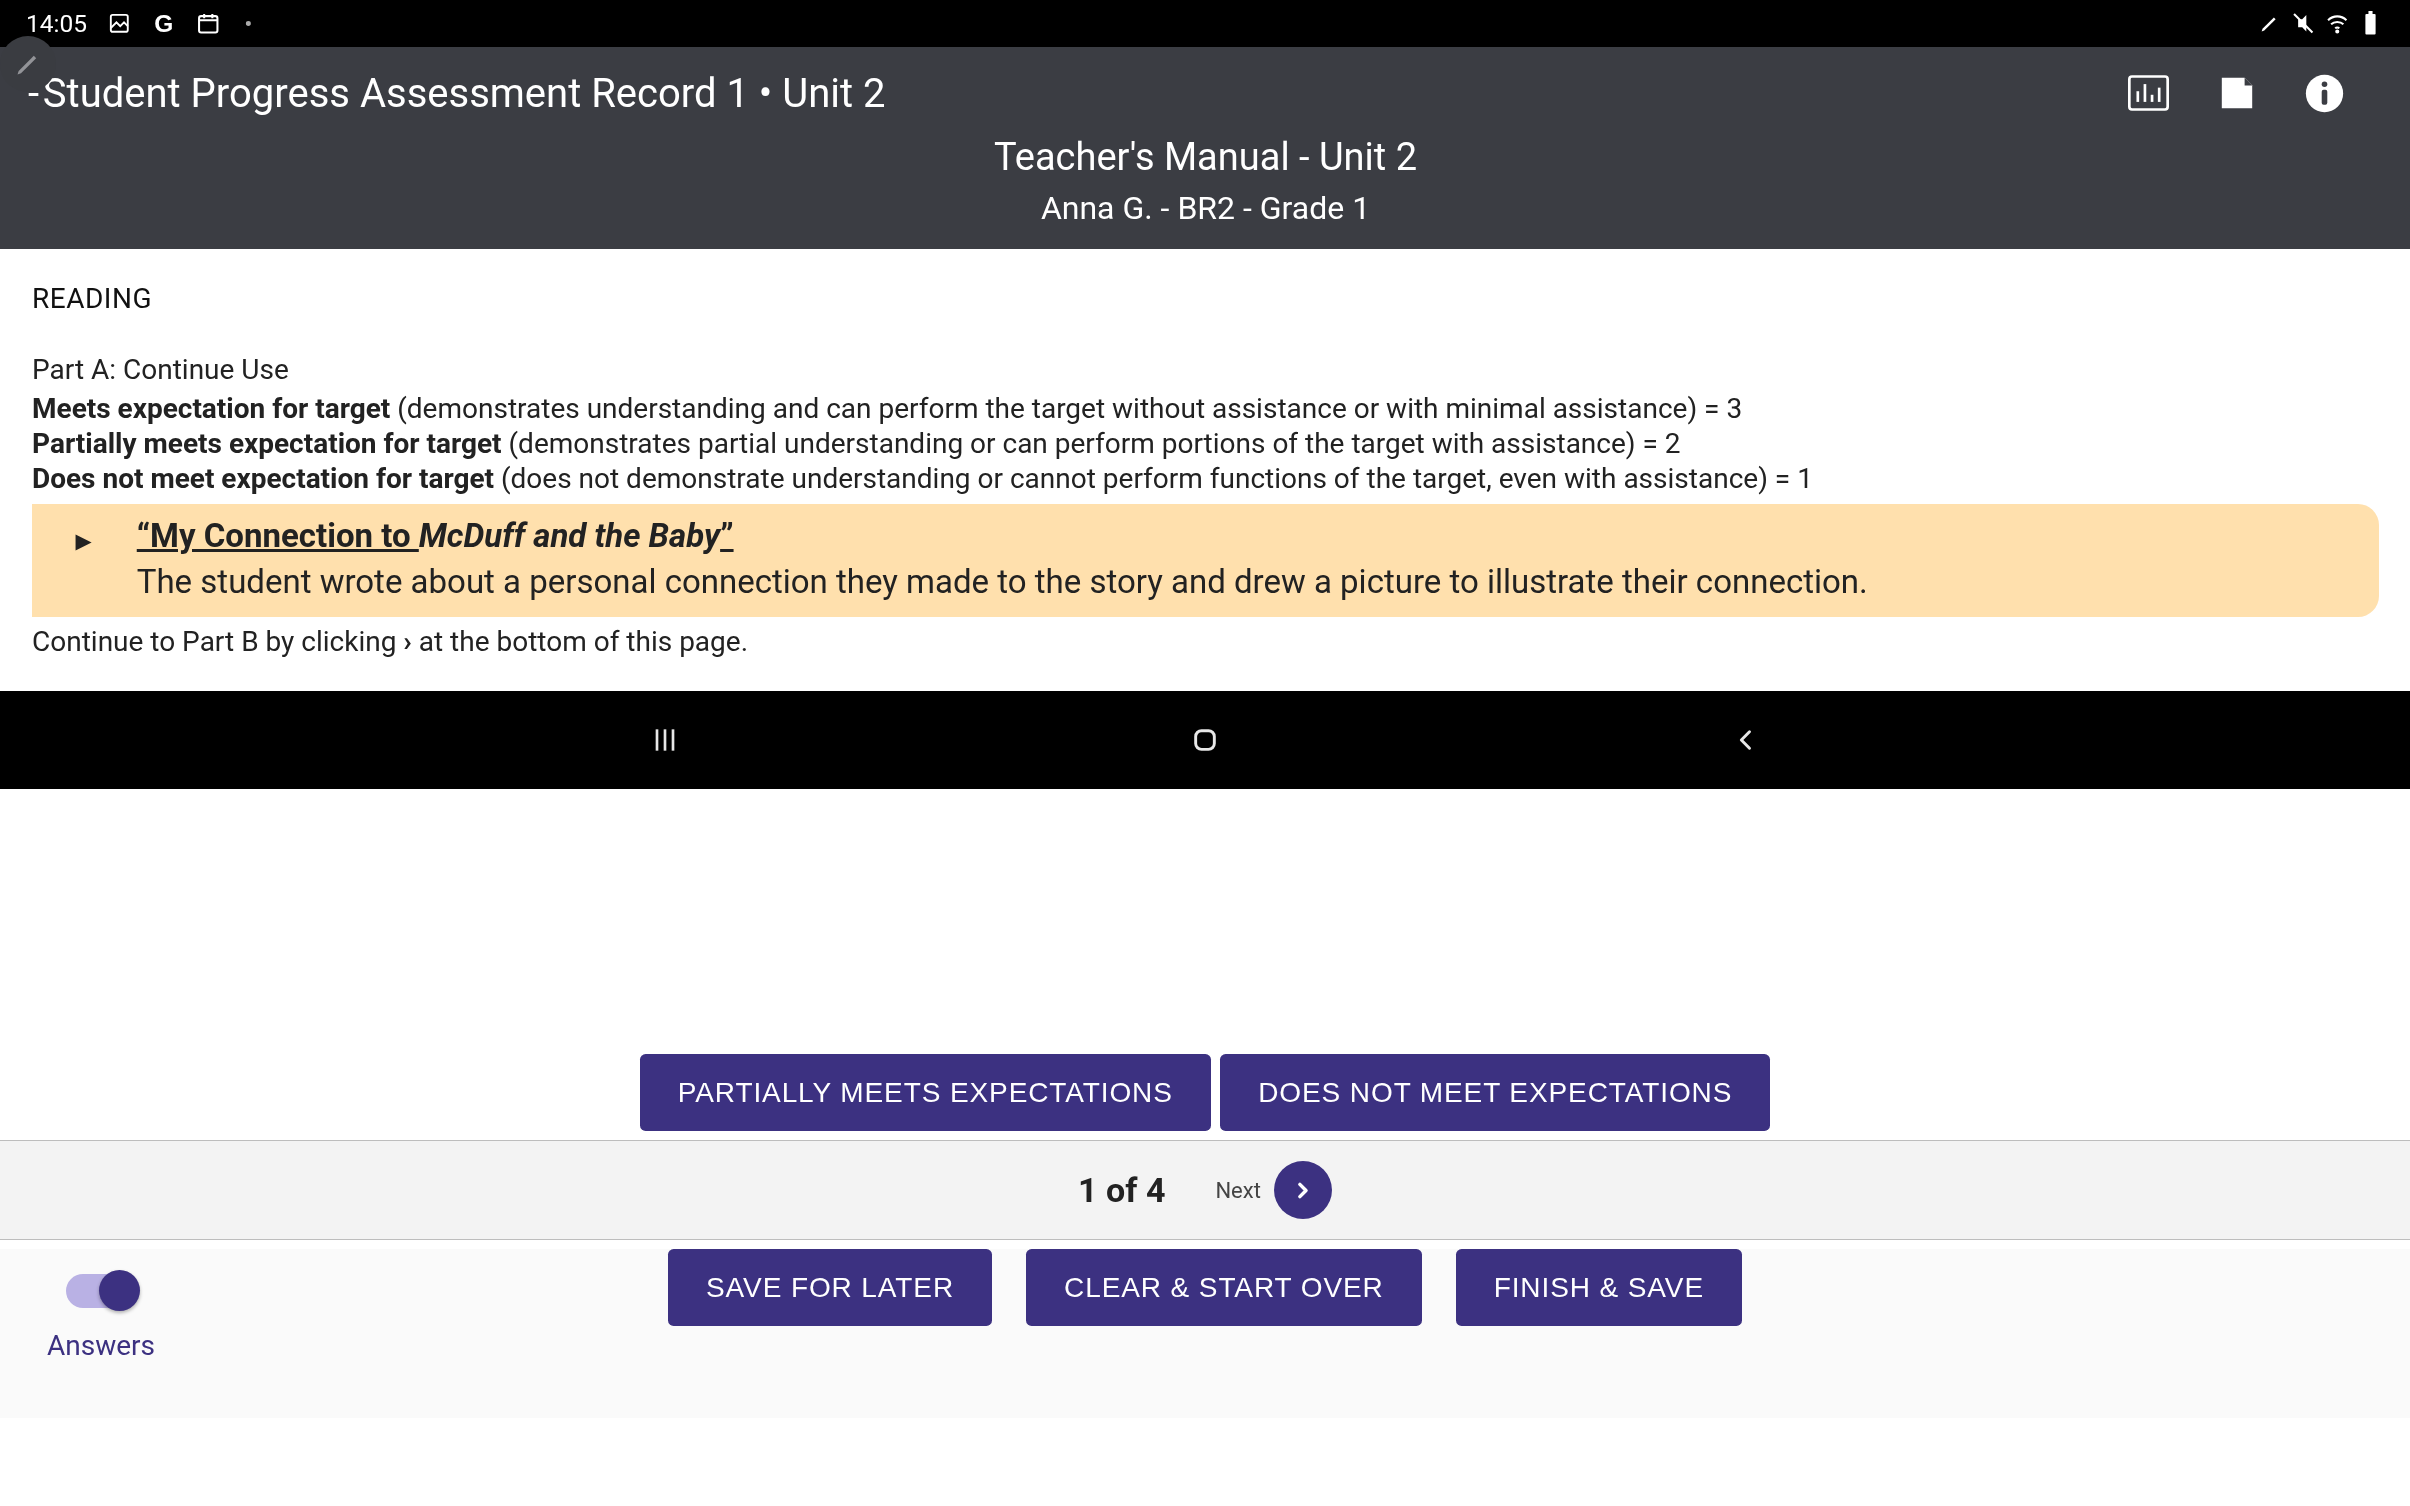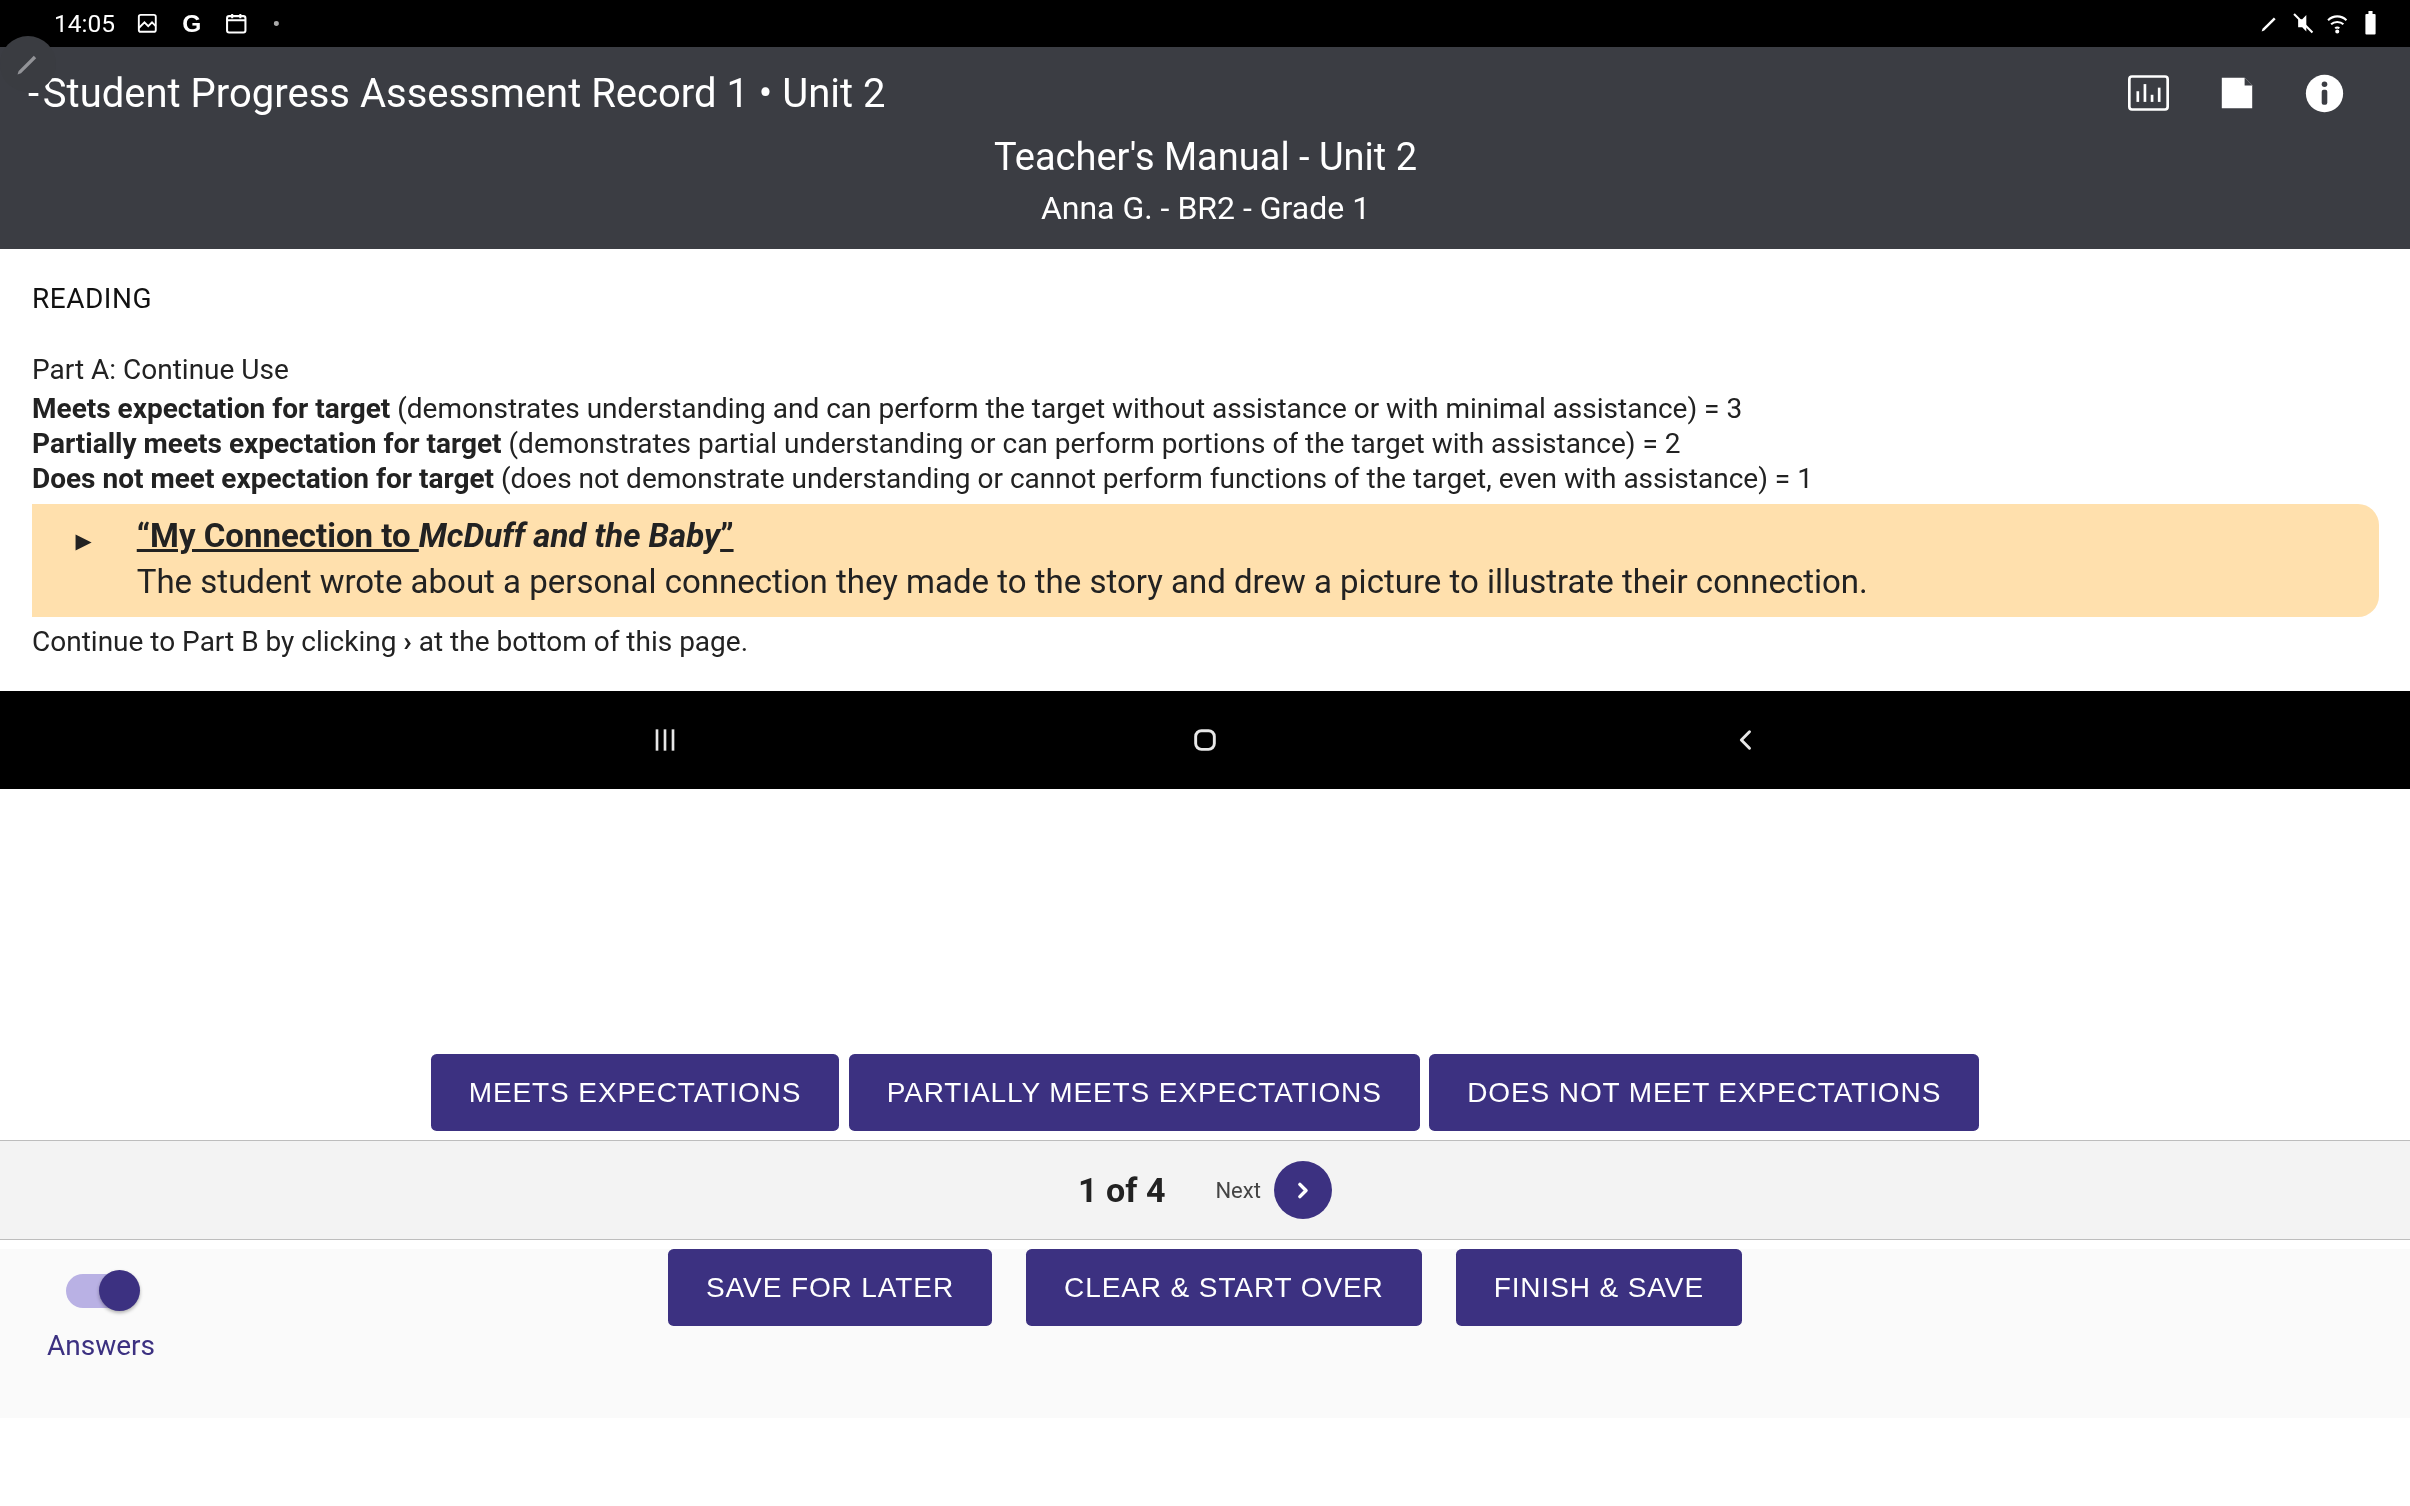--- a/index.html
+++ b/index.html
@@ -3,21 +3,21 @@
 <meta charset="utf-8">
 <style>
   * { margin:0; padding:0; box-sizing:border-box; }
   html,body { width:2411px; height:1507px; font-family:Roboto,Arial,sans-serif; background:#fff; overflow:hidden; }
   .letterbox-top,.letterbox-bottom { background:#000; width:100%; }
   .letterbox-top { height:47px; position:relative; }
   .letterbox-bottom { height:98px; position:relative; }
 
   
   .status-bar { width:100%; height:47px; display:flex; align-items:center; color:#fff; font-size:24.5px; }
-  .status-left { display:flex; align-items:center; gap:20px; padding-left:26px;margin-left:28px; }
+  .status-left { display:flex; align-items:center; gap:20px; padding-left:26px; }
   .status-right { margin-left:auto; display:flex; align-items:center; gap:9.4px; padding-right:28px; }
   .status-icon { width:24.5px; height:24.5px; display:inline-flex; align-items:center; justify-content:center; }
 
   
   .app-header { background:#3b3d43; color:#fff; }
   .header-top { display:flex; align-items:center; padding:22.6px 28px 9.4px 28px; }
   .title-row { display:flex; align-items:center; gap:3.8px; font-size:40px; font-weight:400; }
   .header-icons { margin-left:auto; display:flex; align-items:center; gap:47px; padding-right:38px; }
   .header-icon { width:41px; height:41px; display:flex; align-items:center; justify-content:center; cursor:pointer; }
   .header-sub { text-align:center; font-size:38px; padding-top:9.4px; }
@@ -176,21 +176,20 @@
       <span>The student wrote about a personal connection they made to the story and drew a picture to illustrate their connection.</span>
     </div>
   </div>
 
   <div class="continue-line">
     <span>Continue to Part B by clicking </span><span class="inline-chevron">›</span><span> at the bottom of this page.</span>
   </div>
 </div>
 
 <div class="exp-row" data-pos="buttons">
-  <button class="btn-primary">MEETS EXPECTATIONS</button>
   <button class="btn-primary">PARTIALLY MEETS EXPECTATIONS</button>
   <button class="btn-primary">DOES NOT MEET EXPECTATIONS</button>
 </div>
 
 <div class="pager-bar">
   <span class="pager-count">1 of 4</span>
   <div class="pager-next">
     <span>Next</span>
     <span class="pager-circle">
       <svg width="21" height="21" viewBox="0 0 24 24" fill="none" stroke="#fff" stroke-width="4" stroke-linecap="round" stroke-linejoin="round">

